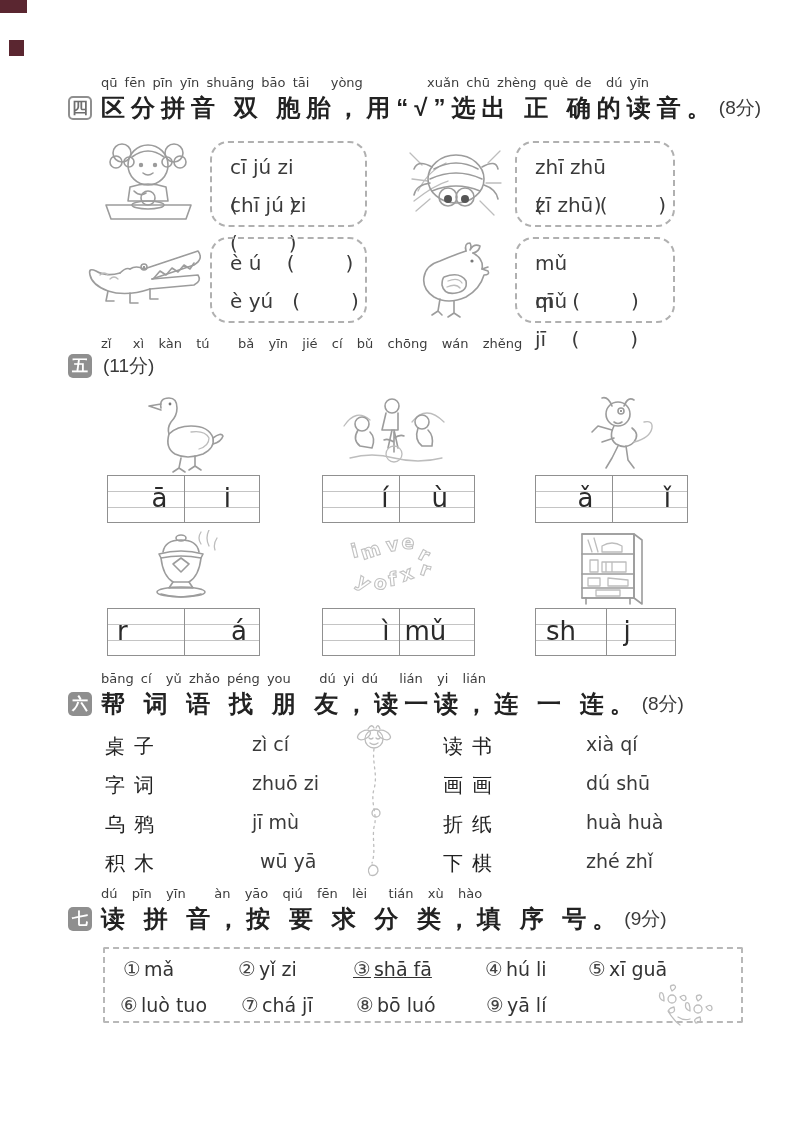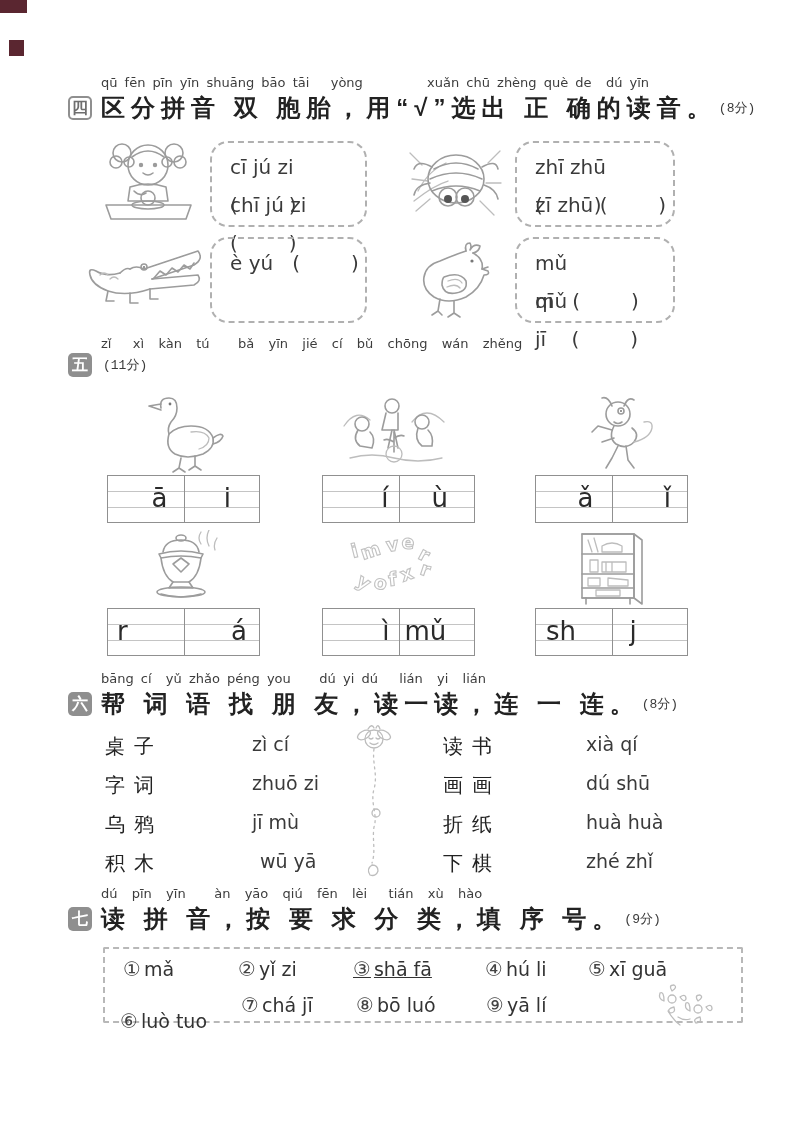--- a/index.html
+++ b/index.html
@@ -14,21 +14,21 @@
   
   .sec{position:absolute;left:0;width:793px;}
   .hdr-pinyin{position:absolute;left:101px;top:0;font-size:13px;color:#3d3d3d;
               font-family:"DejaVu Sans",sans-serif;word-spacing:3px;}
   .hdr-line{position:absolute;left:68px;top:17px;display:flex;align-items:center;}
   .sec-icon{width:24px;height:24px;border-radius:5px;display:flex;align-items:center;justify-content:center;
             font-size:16px;font-weight:bold;margin-right:9px;flex:0 0 auto;}
   .sec-icon.outline{border:2px solid #8f8f8f;color:#6e6e6e;background:#fff;box-sizing:border-box;}
   .sec-icon.filled{background:#8f8f8f;color:#fff;}
   .sec-title{font-size:24px;font-weight:bold;letter-spacing:6px;color:#222;}
-  .sec-score{font-size:13px;color:#3a3a3a;letter-spacing:0;margin-left:2px;font-family:Liberation Mono, monospace;}
+  .sec-score{font-size:19px;color:#3a3a3a;letter-spacing:0;margin-left:2px;}
 
   
   .choice-box{position:absolute;border:2px dashed #b0b0b0;border-radius:18px;box-sizing:border-box;}
   .choice-line{font-size:20px;color:#3a3a3a;font-family:"DejaVu Sans",sans-serif;
                padding-left:18px;height:38px;line-height:38px;}
   .choice-line:first-child{margin-top:5px;}
   .slot{font-family:"DejaVu Sans",sans-serif;}
 
   .illus{position:absolute;}
   .illus svg{display:block;}
@@ -127,20 +127,21 @@
           <circle cx="58" cy="22" r="1" fill="#777" stroke="none"></circle>
         <path d="M66 34 L112 30 Q116 36 108 40 L64 44"></path>
         <path d="M64 44 Q40 52 22 46 Q6 40 4 30 Q2 22 10 26 Q20 32 34 28"></path>
         <path d="M34 28 Q40 22 44 24"></path>
         <path d="M22 46 L20 56 L28 56 M44 48 L44 58 L52 58 M64 44 L64 54 L72 54"></path>
         <path d="M14 30 Q18 26 22 30 M24 34 Q28 30 32 34" class="sketch-light"></path>
       </svg>
     </span>
 
     <div class="choice-box" style="left:210px;top:162px;width:157px;height:86px;">
+      <div class="choice-line"><span>è ú</span>&nbsp;&nbsp;&nbsp;&nbsp;<span class="slot pre">(        )</span></div>
       <div class="choice-line"><span>è yú</span>&nbsp;&nbsp;&nbsp;<span class="slot pre">(        )</span></div>
     </div>
 
     <span class="illus" style="left:414px;top:162px;">
       <svg width="88" height="88" viewBox="0 0 88 88" class="sketch">
         <path d="M52 14 Q50 6 56 6 Q58 10 56 13 Q60 6 66 9 Q65 15 59 16"></path>
         <path d="M59 16 Q70 22 68 32 L74 34 Q76 38 70 38 Q66 52 52 60 Q34 68 20 60 Q8 52 10 40 Q12 28 26 24 Q40 18 52 14"></path>
         <circle cx="58" cy="24" r="1.6" fill="#777" stroke="none"></circle>
         <path d="M68 32 L74 30"></path>
         <path d="M30 40 Q46 34 52 44 Q54 54 42 56 Q30 58 28 48 Q28 42 30 40"></path>
@@ -274,21 +275,21 @@
       <div class="cell c1 al" style="padding-left:9px;">r</div>
       <div class="cell c2 ar" style="padding-right:12px;">á</div>
     </div>
     <div class="fourline" style="left:322px;top:272px;width:153px;">
       <div class="hline h1"></div>
         <div class="hline h2"></div>
         <div class="vdiv"></div>
       <div class="cell c1 ar" style="padding-right:9px;">ì</div>
       <div class="cell c2 al" style="padding-left:6px;">mǔ</div>
     </div>
-    <div class="fourline" style="left:535px;top:272px;width:153px;">
+    <div class="fourline" style="left:535px;top:272px;width:141px;">
       <div class="hline h1"></div>
         <div class="hline h2"></div>
         <div class="vdiv"></div>
       <div class="cell c1 al" style="padding-left:10px;">sh</div>
       <div class="cell c2 al" style="padding-left:18px;">j</div>
     </div>
   </div>
 
   <div class="sec" style="top:671px;height:215px;text-align:center;">
     <div class="hdr-pinyin pre">bāng cí  yǔ zhǎo péng you    dú yi dú   lián  yi  lián</div>
@@ -339,21 +340,21 @@
       <span class="sec-title">读 拼 音，按 要 求 分 类，填 序 号。</span>
       <span class="sec-score">(9分)</span>
     </div>
 
     <div class="cls-box" style="left:103px;top:61px;width:640px;height:76px;">
       <div class="cls-item" style="left:18px;top:8px;"><span class="num">①</span><span>mǎ</span></div>
       <div class="cls-item" style="left:133px;top:8px;text-align:right;"><span class="num">②</span><span>yǐ zi</span></div>
       <div class="cls-item" style="left:248px;top:8px;text-decoration:underline;"><span class="num">③</span><span>shā fā</span></div>
       <div class="cls-item" style="left:380px;top:8px;"><span class="num">④</span><span>hú li</span></div>
       <div class="cls-item" style="left:483px;top:8px;"><span class="num">⑤</span><span>xī guā</span></div>
-      <div class="cls-item" style="left:15px;top:60px;"><span class="num">⑥</span><span>luò tuo</span></div>
+      <div class="cls-item" style="left:15px;top:44px;"><span class="num">⑥</span><span>luò tuo</span></div>
       <div class="cls-item" style="left:136px;top:44px;"><span class="num">⑦</span><span>chá jī</span></div>
       <div class="cls-item" style="left:251px;top:44px;"><span class="num">⑧</span><span>bō luó</span></div>
       <div class="cls-item" style="left:381px;top:44px;"><span class="num">⑨</span><span>yā lí</span></div>
 
       <span class="illus" style="left:545px;top:28px;">
         <svg width="70" height="52" viewBox="0 0 70 52" class="sketch-light">
           <circle cx="22" cy="22" r="4"></circle>
           <path d="M22 14 Q18 8 24 8 Q28 10 22 14 M30 20 Q36 16 36 22 Q34 26 30 20 M24 30 Q26 36 20 36 Q16 32 24 30 M14 24 Q8 22 10 16 Q14 14 14 24"></path>
           <circle cx="48" cy="32" r="4"></circle>
           <path d="M48 24 Q44 18 50 18 Q54 20 48 24 M56 30 Q62 26 62 32 Q60 36 56 30 M50 40 Q52 46 46 46 Q42 42 50 40 M40 34 Q34 32 36 26 Q40 24 40 34"></path>

